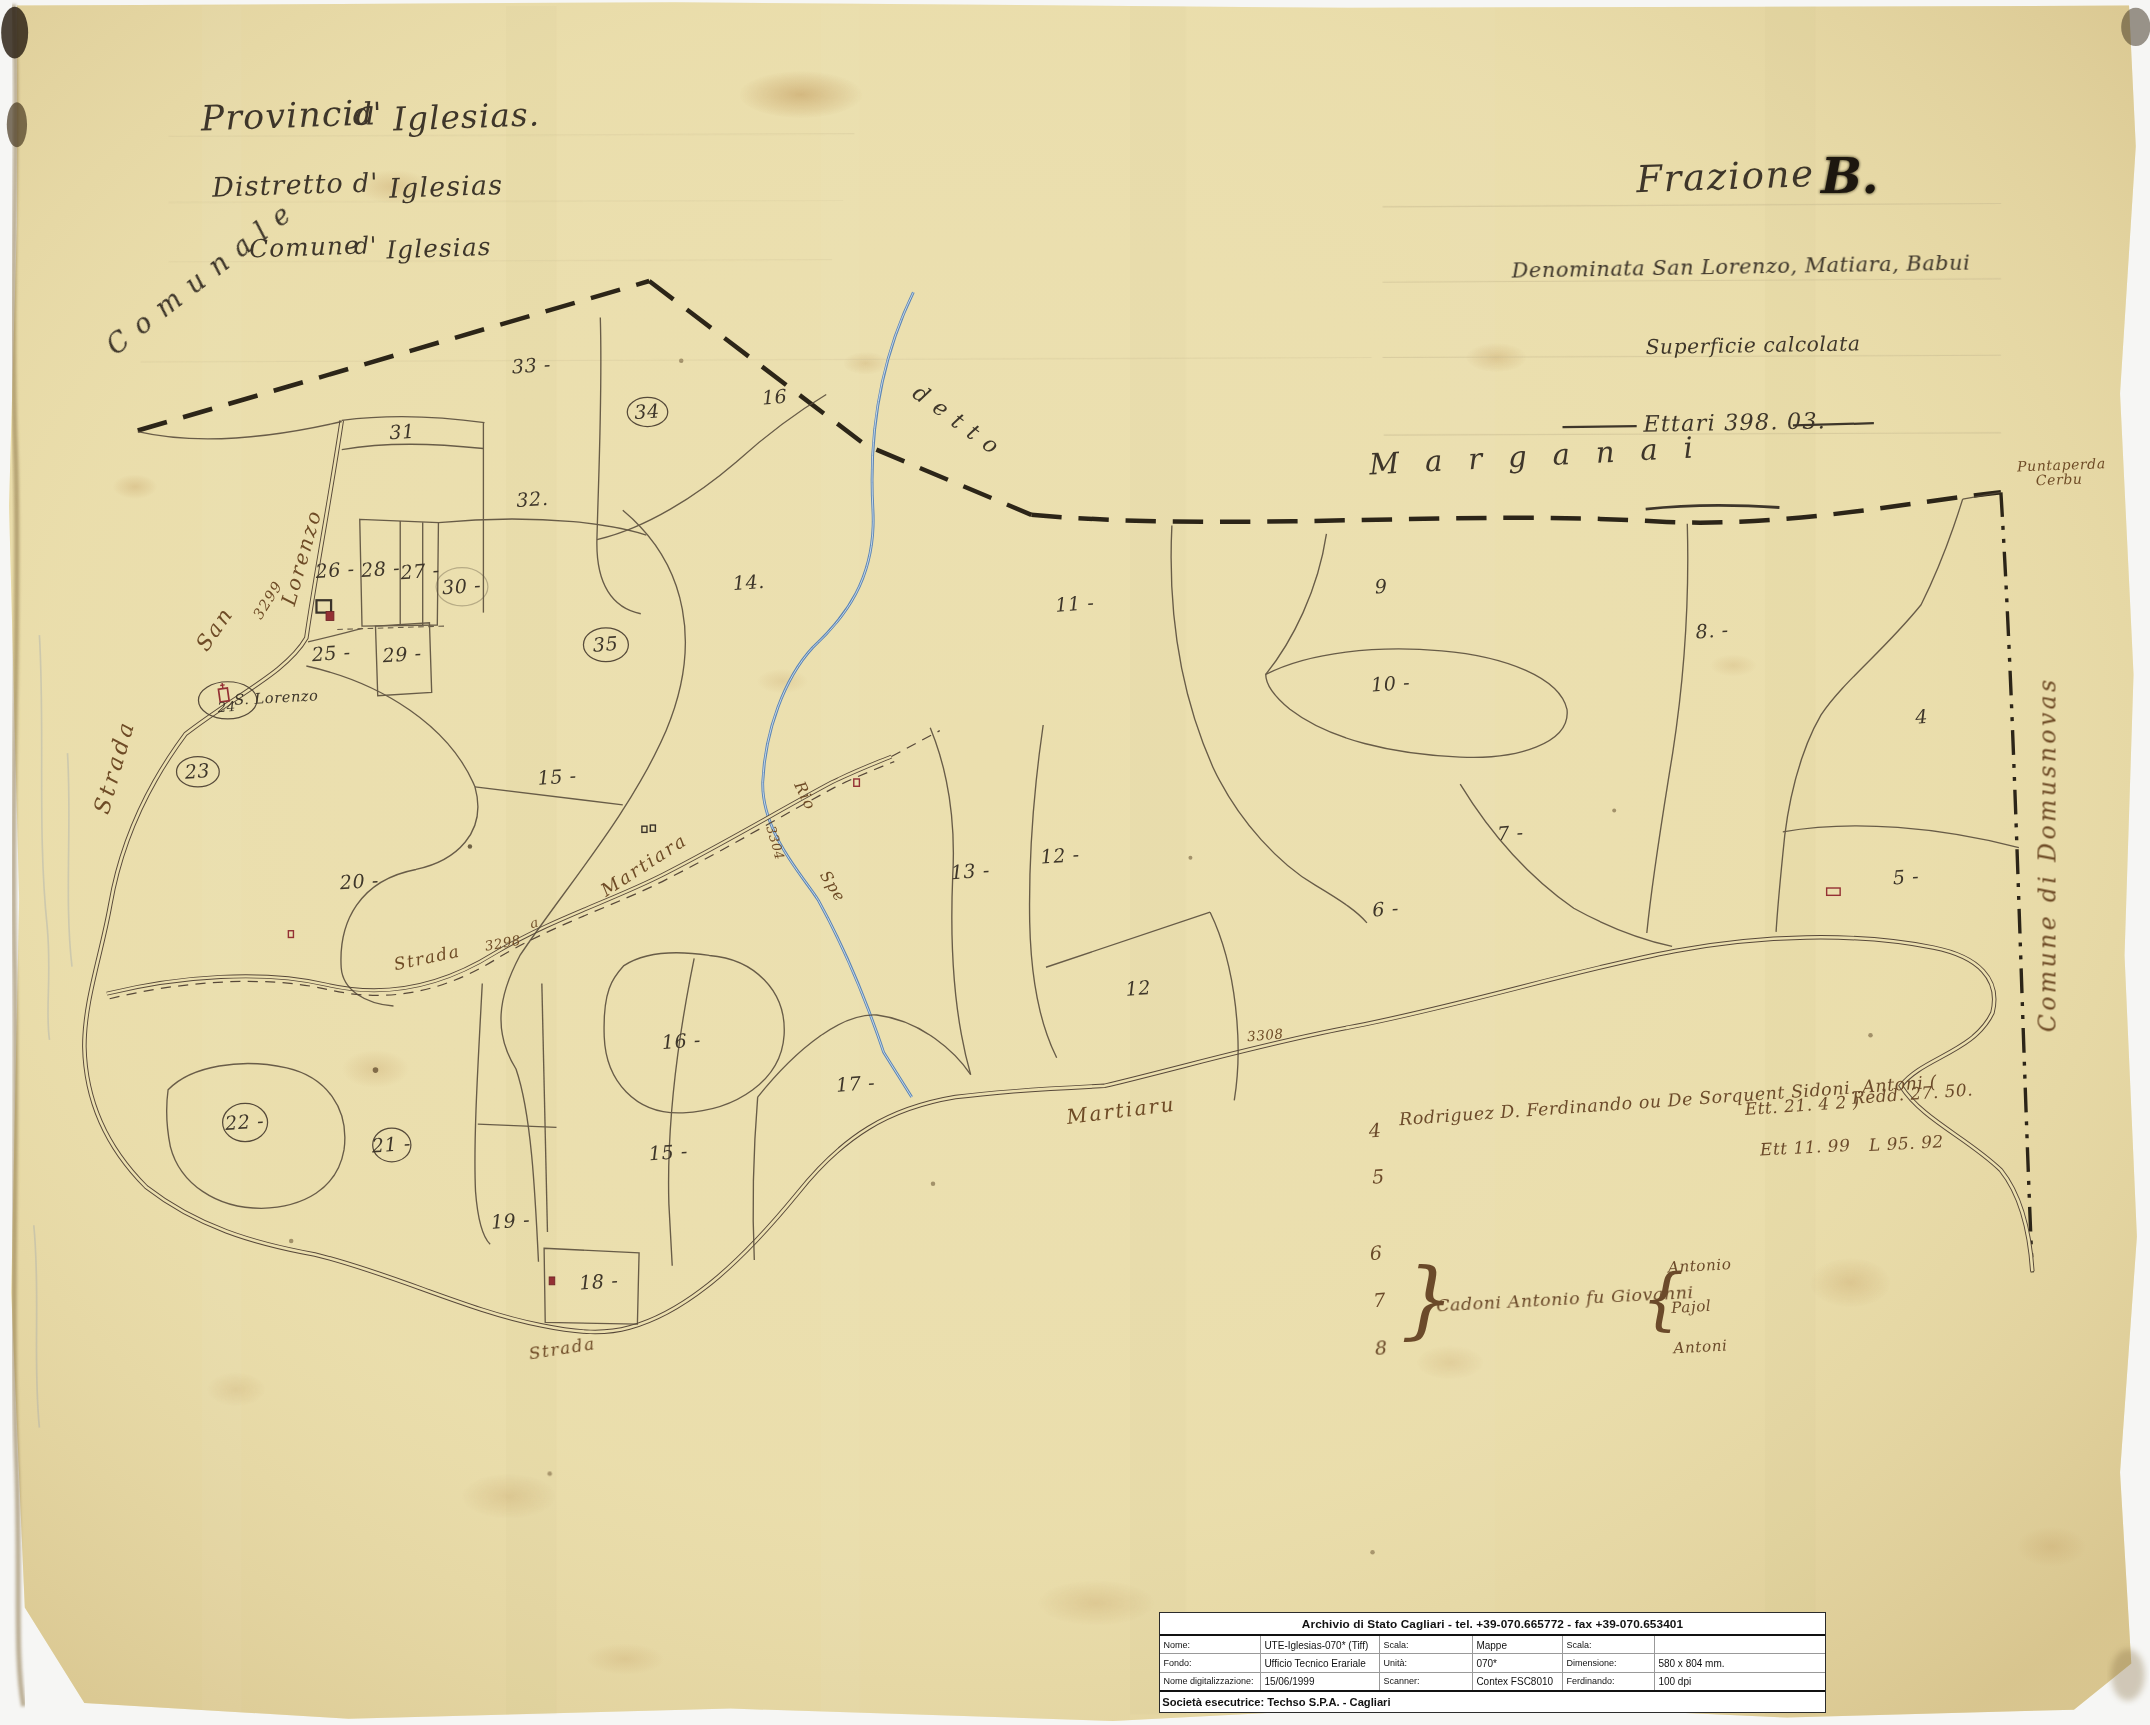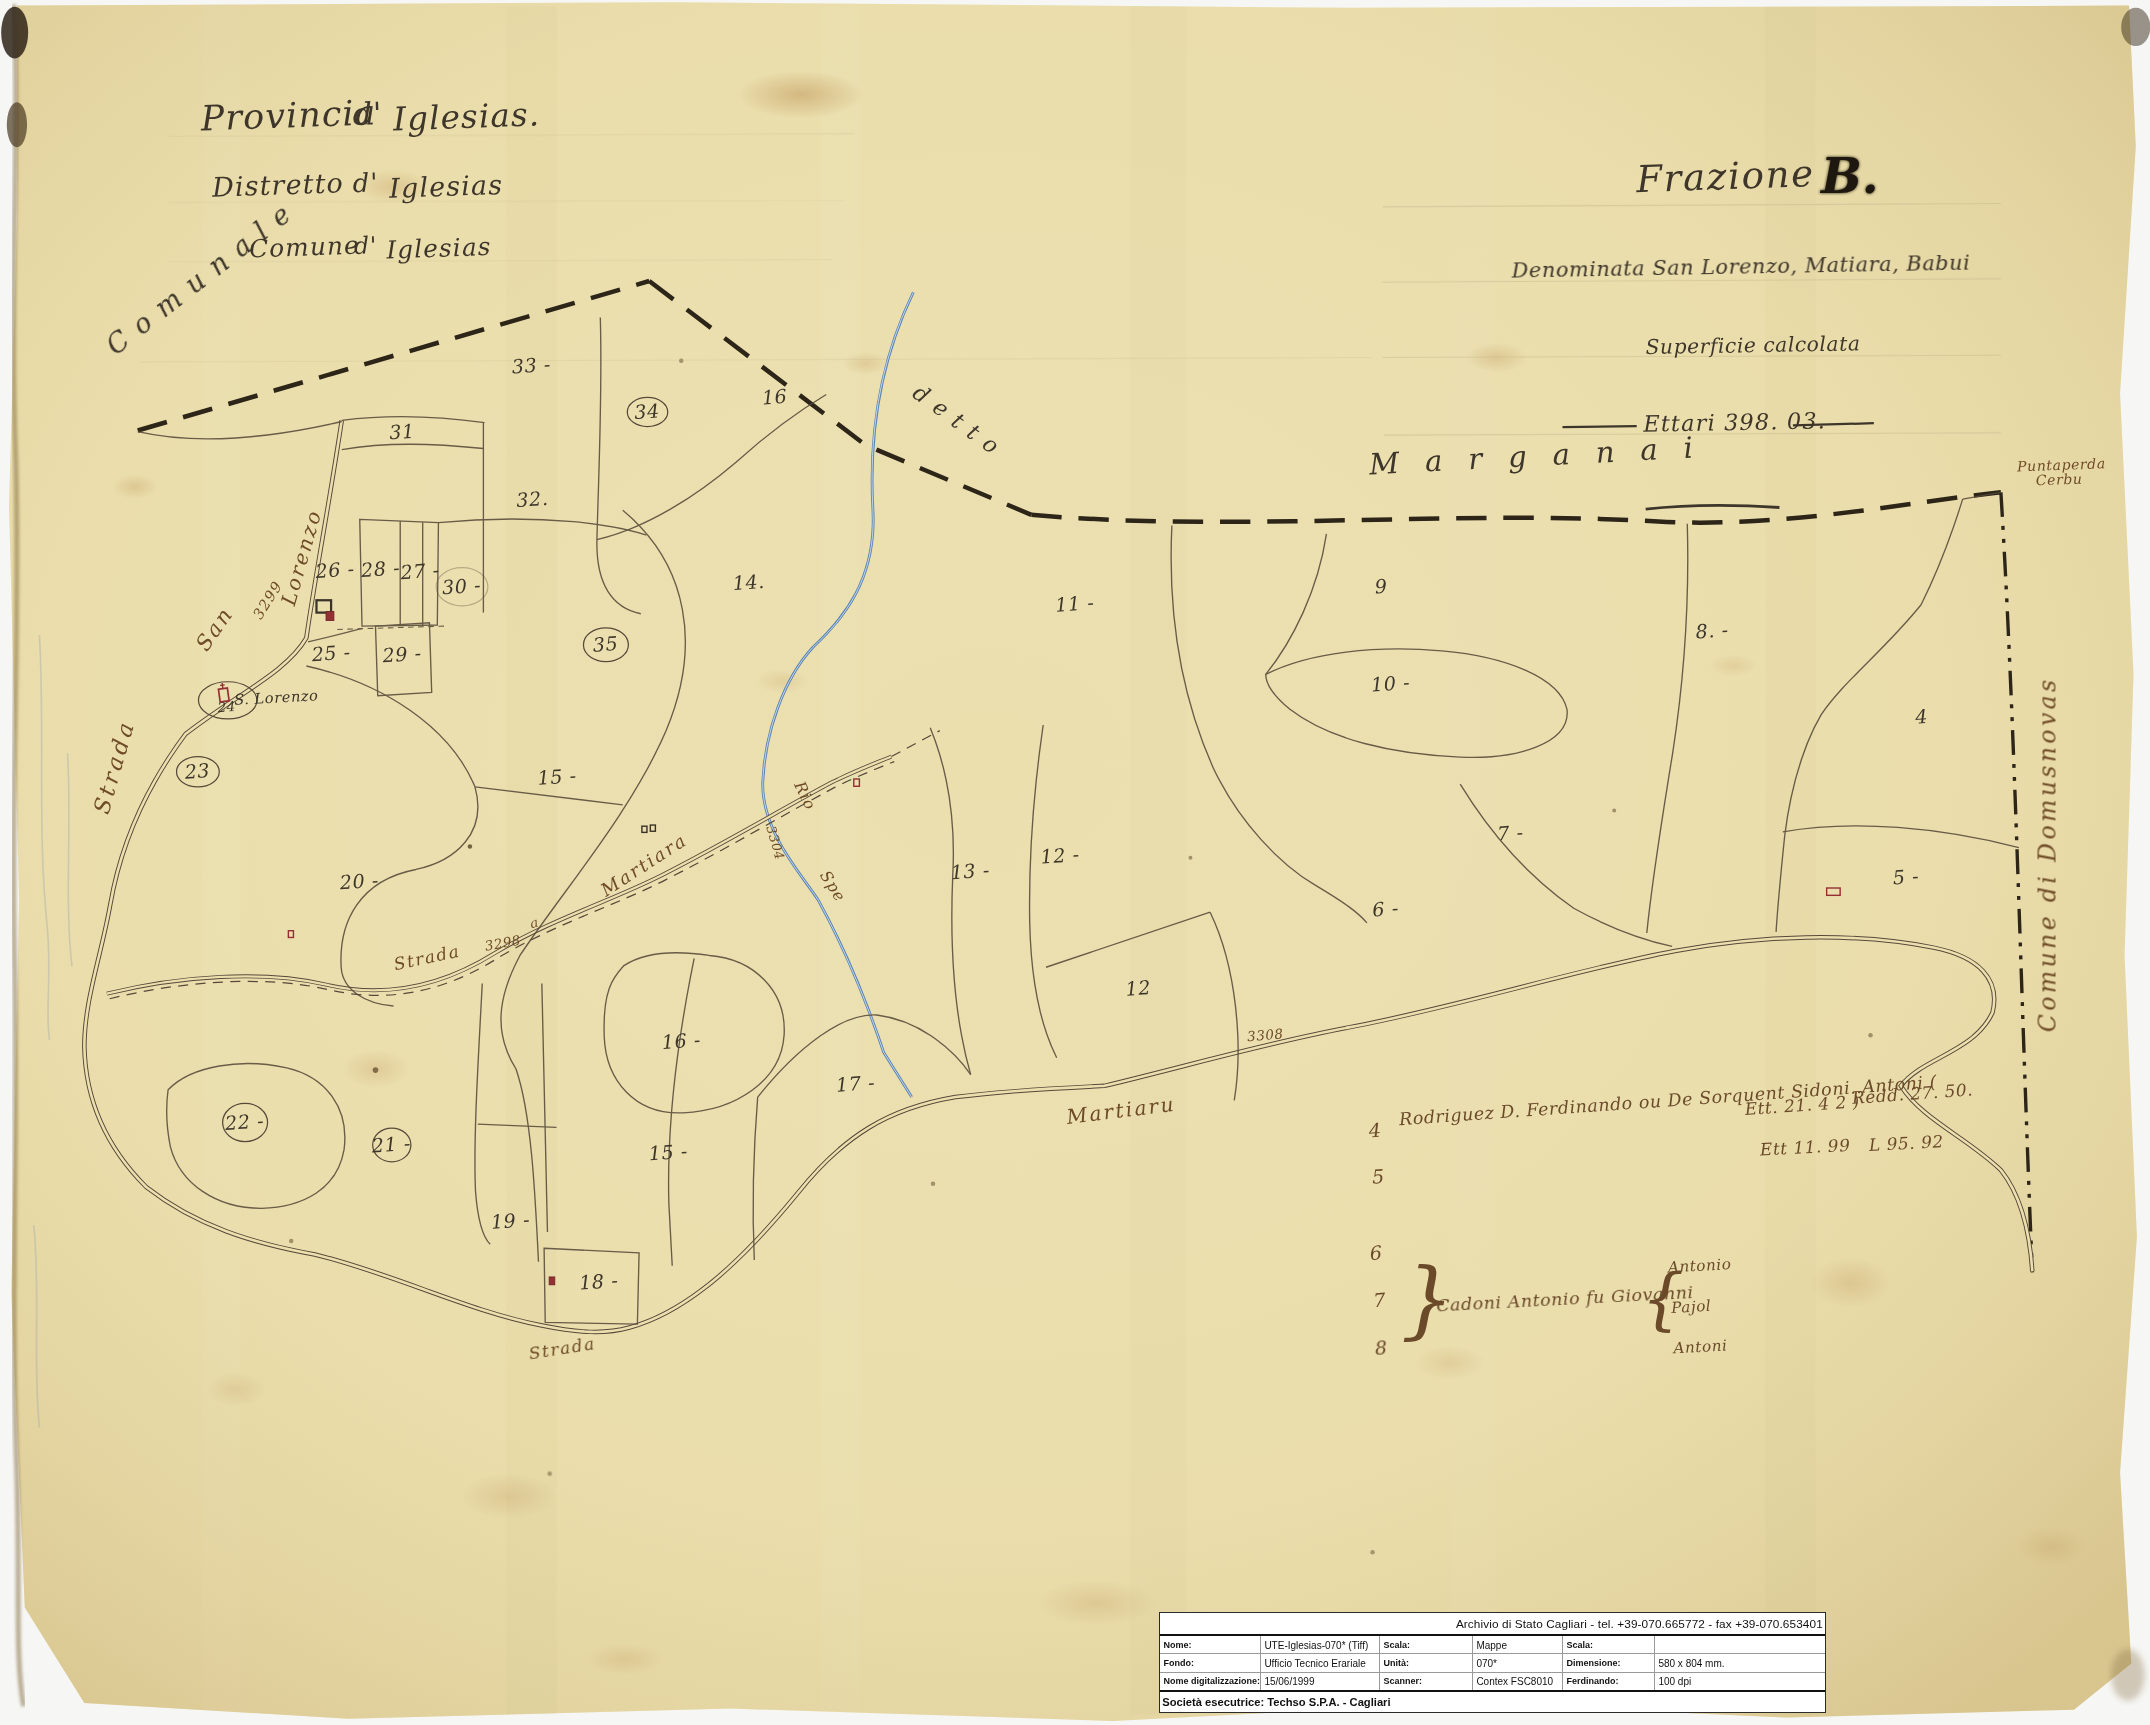--- a/index.html
+++ b/index.html
@@ -3,27 +3,27 @@
 <meta charset="utf-8">
 <style>
   html,body{margin:0;padding:0;background:#f6f6f4;}
   body{width:2151px;height:1726px;position:relative;font-family:"Liberation Sans",sans-serif;overflow:hidden;}
   #stage{position:absolute;inset:0;}
   svg{position:absolute;left:0;top:0;}
   text{font-family:"DejaVu Serif",serif;}
   
   #archive-table{position:absolute;left:1159px;top:1612px;width:667px;background:#ffffff;
      border:1.1px solid #2b2b2b;box-sizing:border-box;color:#111;}
-  .tbl-header{font-size:11.8px;font-weight:normal;text-align:right;padding:3.9px 2.2px 3.4px 2.2px;letter-spacing:0.1px;}
+  .tbl-header{font-size:11.8px;font-weight:bold;text-align:center;padding:3.9px 2.2px 3.4px 2.2px;letter-spacing:0.1px;}
   .tbl-grid{border-top:2.2px double #111;border-bottom:2.2px double #111;}
   .tbl-row{display:grid;grid-template-columns:100px 119px 93px 90px 92px 169px;border-top:0.6px solid #999;}
   .tbl-row:first-child{border-top:none;}
   .tbl-cell{padding:3.4px 2.2px 2.8px 3.4px;font-size:10px;border-left:0.6px solid #999;white-space:nowrap;overflow:hidden;}
   .tbl-cell:first-child{border-left:none;}
-  .tbl-cell.lab{font-weight:bold;font-size:9px;}
+  .tbl-cell.lab{font-weight:normal;font-size:9px;}
   .tbl-footer{font-size:11.2px;font-weight:bold;text-align:left;padding:3.9px 2.2px 3.9px 2.2px;}
 </style>
 </head>
 <body>
 
 <div id="stage">
 <svg width="2151" height="1726" viewBox="0 0 3827 3071">
   <defs>
     <radialGradient id="vign" cx="46%" cy="44%" r="72%">
       <stop offset="0%" stop-color="#f3ebca" stop-opacity="0"></stop>

